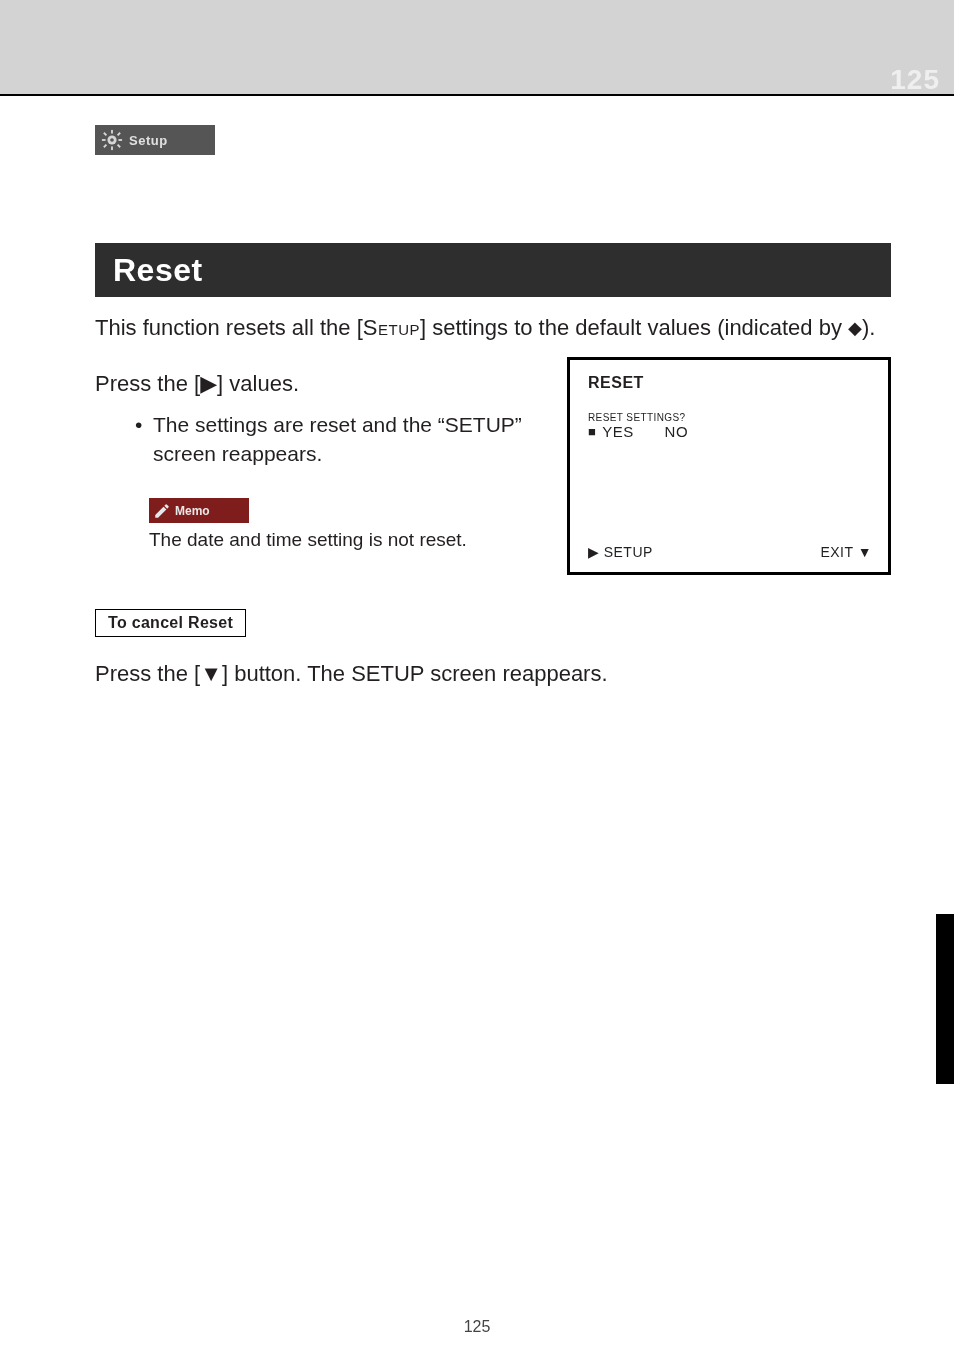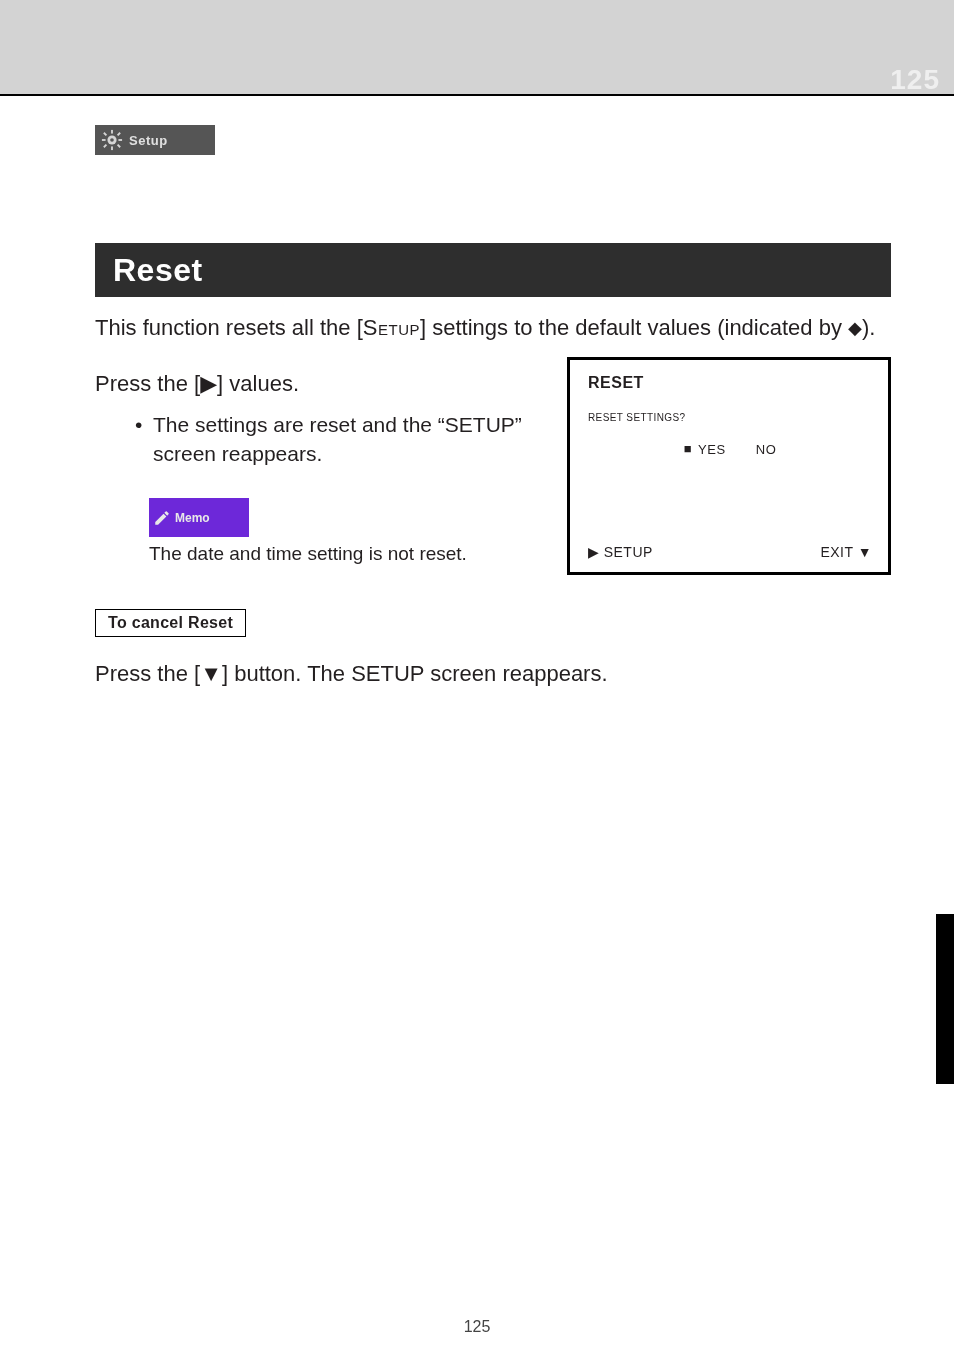--- a/index.html
+++ b/index.html
@@ -53,40 +53,40 @@
 
   .step-heading { font-size: 22px; font-weight: 400; margin-top: 12px; line-height: 1.35; }
 
   .bullets { margin-top: 10px; padding-left: 58px; font-size: 21px; line-height: 1.35; }
   .bullets li { list-style: none; position: relative; margin-top: 13px; }
   .bullets li::before { content: "•"; position: absolute; left: -18px; top: 0; }
 
   .memo-bar {
     margin-top: 30px; margin-left: 54px;
     display: inline-flex; align-items: center;
-    height: 39px; background: #6d28d9; min-width: 100px;
+    height: 25px; background: #7f1d1d; min-width: 100px;
     padding-left: 26px; padding-right: 10px; position: relative;
   }
   .memo-bar .pencil-box {
     position: absolute; left: 4px; top: 50%; transform: translateY(-50%);
     width: 18px; height: 18px;
   }
   .memo-bar .pencil-box svg { width: 18px; height: 18px; display: block; }
   .memo-bar .memo-label { color: #e8e8e8; font-size: 12px; font-weight: bold; }
 
   .memo-text { margin-left: 54px; margin-top: 6px; font-size: 19px; }
 
   
   .screen {
     border: 3px solid #000; height: 218px; position: relative; background: #fff;
     padding: 14px 16px 12px 18px;
   }
   .screen .title-line { font-size: 16px; font-weight: bold; letter-spacing: 0.5px; }
   .screen .prompt { margin-top: 20px; font-size: 10px; letter-spacing: 0.4px; }
-  .screen .options { margin-top: 18px; font-size: 13px; letter-spacing: 0.5px; text-align: center; }
+  .screen .options { margin-top: 0; font-size: 15px; letter-spacing: 0.5px; }
   .screen .opt-yes::before { content: "\25A0"; margin-right: 6px; font-size: 13px; vertical-align: 1px; }
   .screen .opt-no { margin-left: 26px; }
   .screen .hints { position: absolute; left: 18px; right: 16px; bottom: 12px; display: flex; justify-content: space-between; font-size: 14px; letter-spacing: 0.5px; }
   .screen .hints .arrow { font-size: 14px; }
 
   
   .cancel-block { margin-top: 34px; width: 796px; }
   .cancel-box { display: inline-block; border: 1.5px solid #000; padding: 4px 12px; font-size: 16px; font-weight: 700; letter-spacing: 0.3px; }
   .cancel-text { margin-top: 24px; font-size: 22px; }
   .cancel-text .down-arrow-bracket { }

